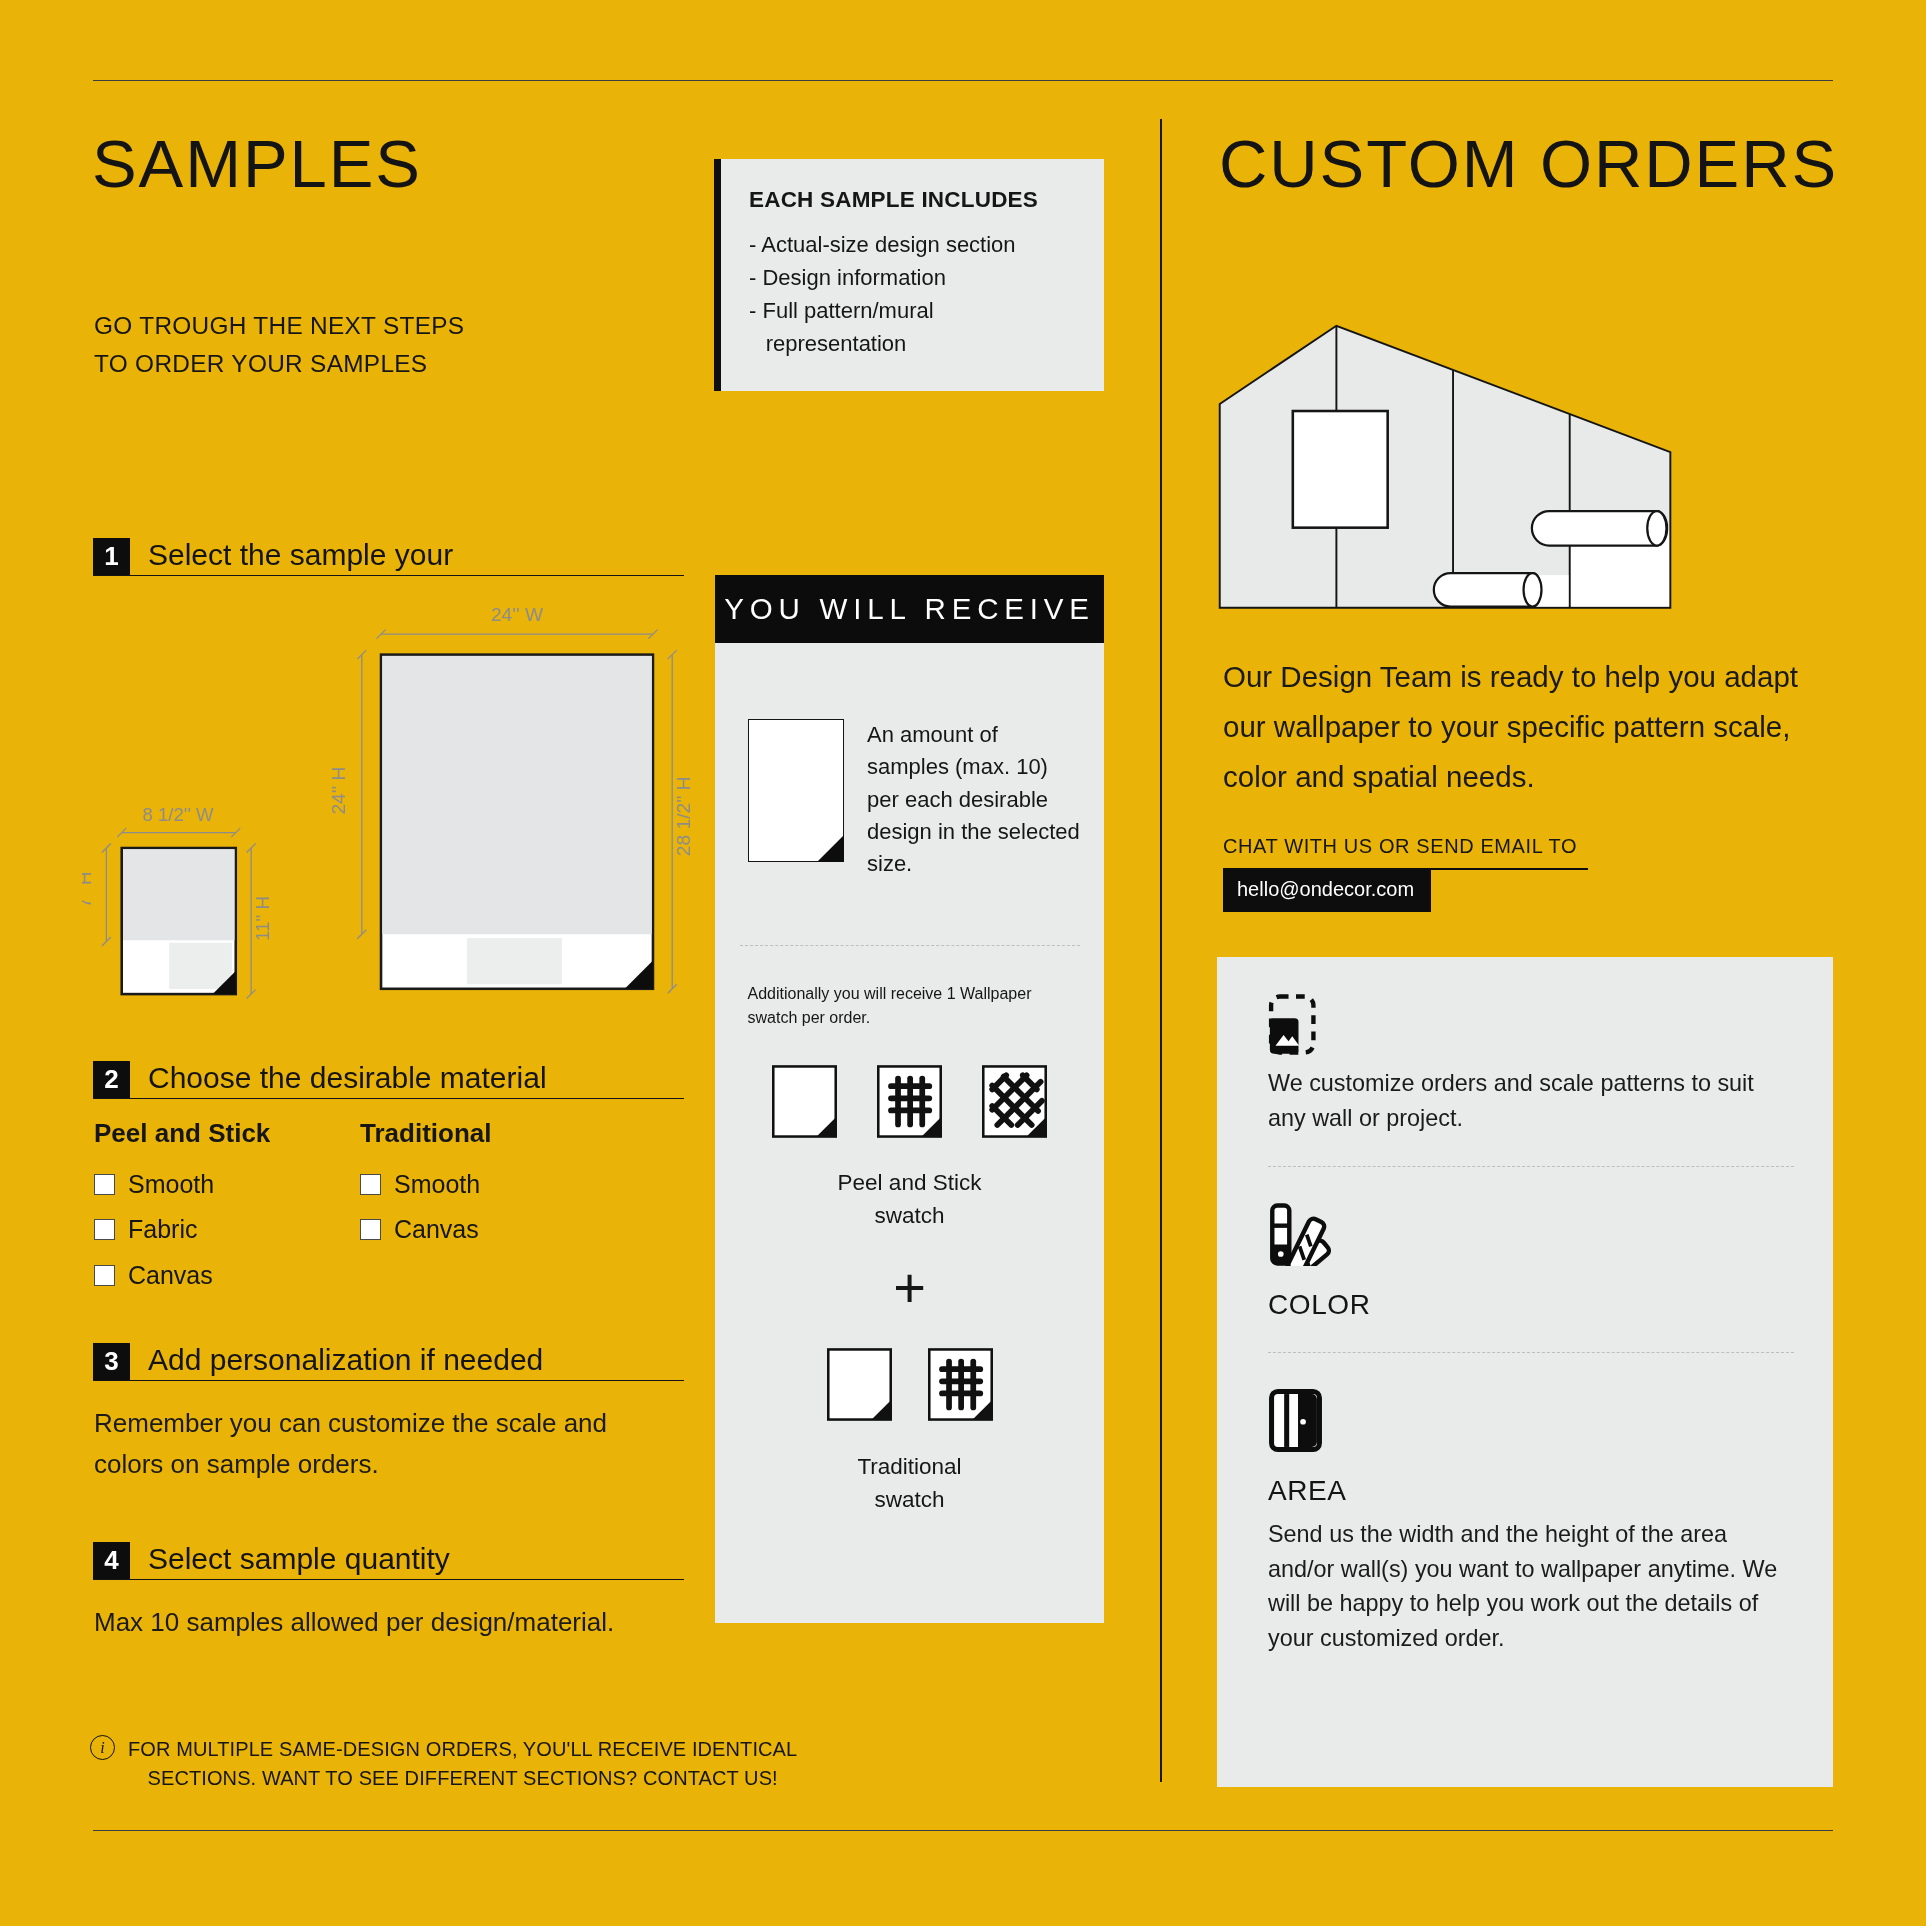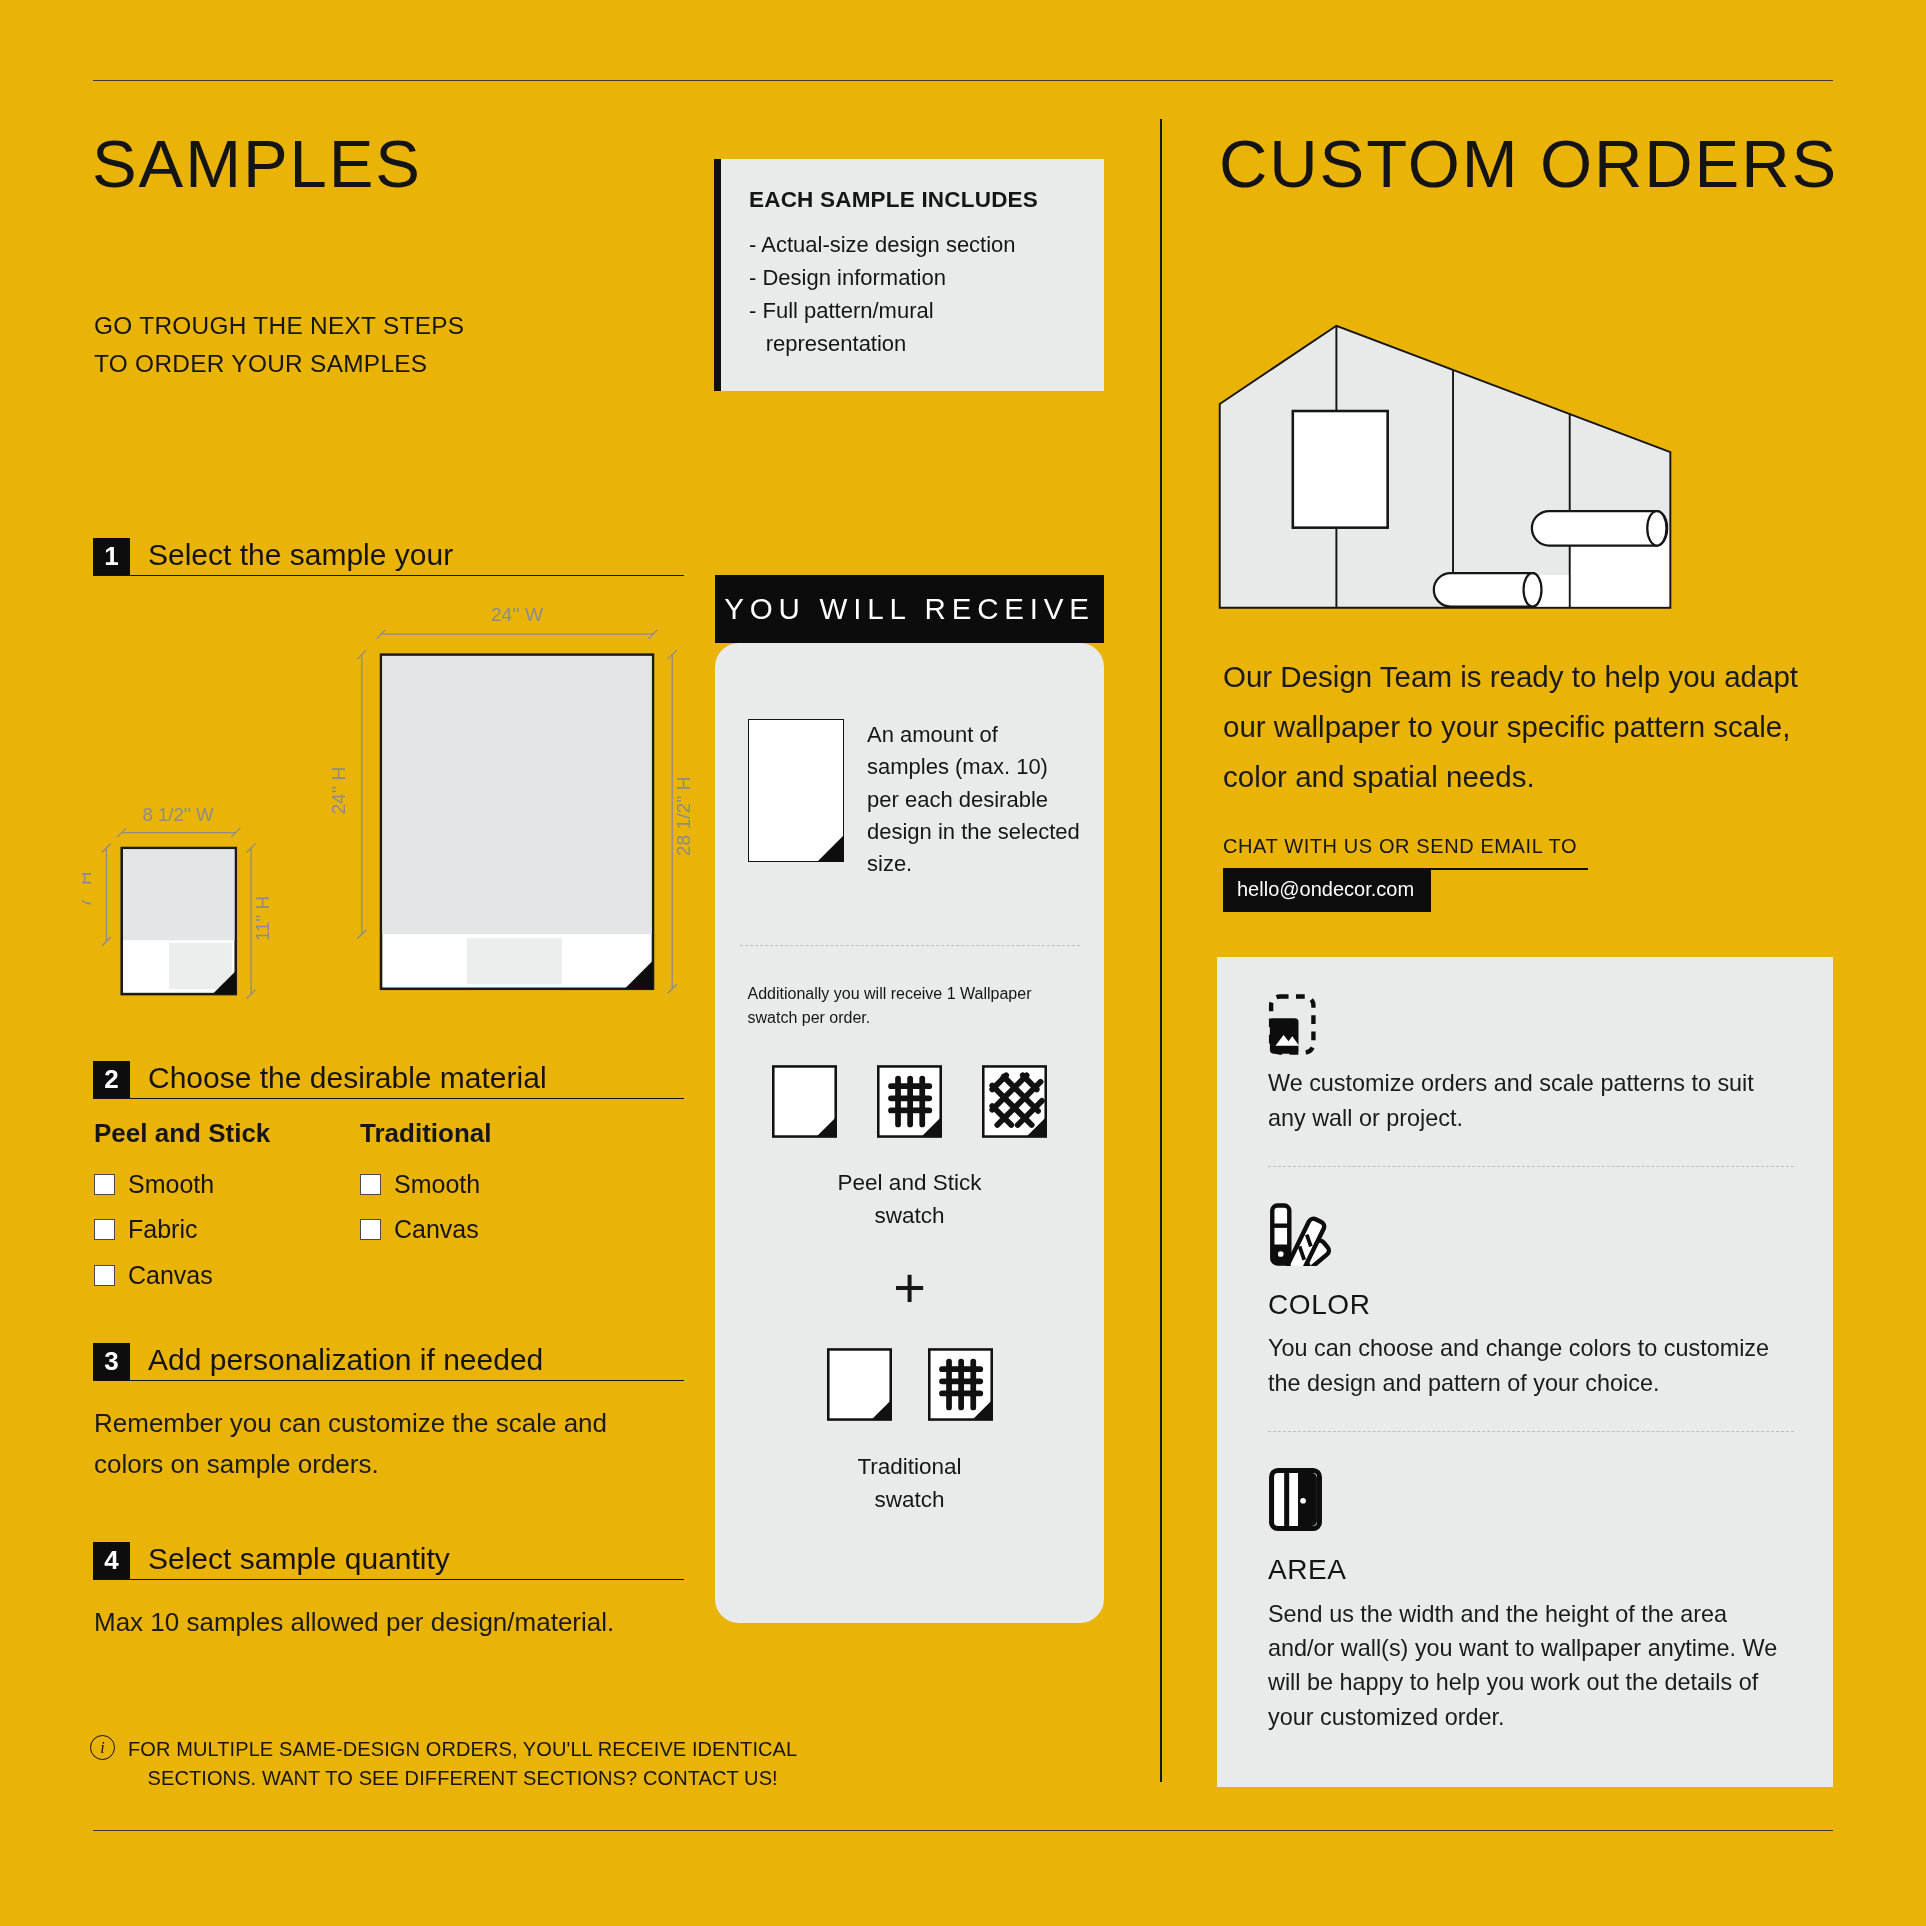--- a/index.html
+++ b/index.html
@@ -45,21 +45,21 @@
   #footnote{display:flex;gap:13px;width:809px;}
   .info-circle{width:23px;height:23px;border:1.9px solid #111;border-radius:50%;flex:none;
     display:flex;align-items:center;justify-content:center;
     font-family:"Liberation Serif",serif;font-style:italic;font-size:16px;margin-top:0;}
   #footnote .fn-text{font-size:20px;line-height:1.45;letter-spacing:0.1px;}
   #footnote .fn-text span{display:block;text-align:center;}
 
   
   #receive-banner{width:389px;height:68px;background:#0c0c0c;color:#fff;display:flex;
     align-items:center;justify-content:center;font-size:29.5px;letter-spacing:5.8px;white-space:nowrap;}
-  #receive-panel{width:389px;height:980px;background:#e9eaea;box-sizing:border-box;border-radius:24px;}
+  #receive-panel{width:389px;height:980px;background:#e9eaea;box-sizing:border-box;}
   .sample-row{padding:76px 18px 0 33px;display:flex;gap:23px;}
   .page-icon{position:relative;width:94px;height:141px;background:#fff;border:1.9px solid #141414;flex:none;}
   .page-icon::after{content:"";position:absolute;right:-0.6px;bottom:-0.6px;width:0;height:0;
     border-left:27px solid transparent;border-bottom:27px solid #0d0d0d;}
   .sample-text{font-size:22px;line-height:1.47;width:216px;}
   .dashed-div{margin:64px auto 0;width:340px;border-top:1.3px dashed #bcbfc0;}
   .additional{margin:36px auto 0;width:324px;text-align:left;font-size:16px;line-height:1.5;}
   .swatch-row{margin-top:35px;display:flex;justify-content:center;gap:40px;}
   .swatch-row.second{margin-top:32px;gap:36px;}
   .swatch-label{margin-top:29.5px;text-align:center;font-size:22.5px;line-height:1.45;}
@@ -344,21 +344,20 @@
             <rect x="34" y="8" width="26" height="88" rx="8" fill="#fff" stroke="#0d0d0d" stroke-width="7"></rect>
             <path d="M40,36 l14,14 M38,58 l16,16" stroke="#0d0d0d" stroke-width="6"></path>
           </g>
           <rect x="6" y="4" width="27" height="92" rx="8" fill="#fff" stroke="#0d0d0d" stroke-width="7"></rect>
           <line x1="6" y1="36" x2="33" y2="36" stroke="#0d0d0d" stroke-width="7"></line>
           <path d="M6,66 h27 v22 a8,8 0 0 1 -8,8 h-11 a8,8 0 0 1 -8,-8 z" fill="#0d0d0d"></path>
           <circle cx="19.5" cy="81" r="4.5" fill="#ffffff"></circle>
         </svg>
       </div>
       <div class="feature-title">COLOR</div>
-      <div class="feature-text">You can choose and change colors to customize the design and pattern of your choice.</div>
     </div>
 
     <div class="panel-divider"></div>
 
     <div class="feature">
       <div class="feature-icon">
         <svg width="55" height="63" viewBox="0 0 86 100">
           <rect x="5" y="4" width="76" height="92" rx="10" fill="#fff" stroke="#0d0d0d" stroke-width="8"></rect>
           <line x1="29" y1="8" x2="29" y2="92" stroke="#0d0d0d" stroke-width="8"></line>
           <path d="M47,8 h22 a8,8 0 0 1 8,8 v68 a8,8 0 0 1 -8,8 h-22 z" fill="#0d0d0d"></path>

